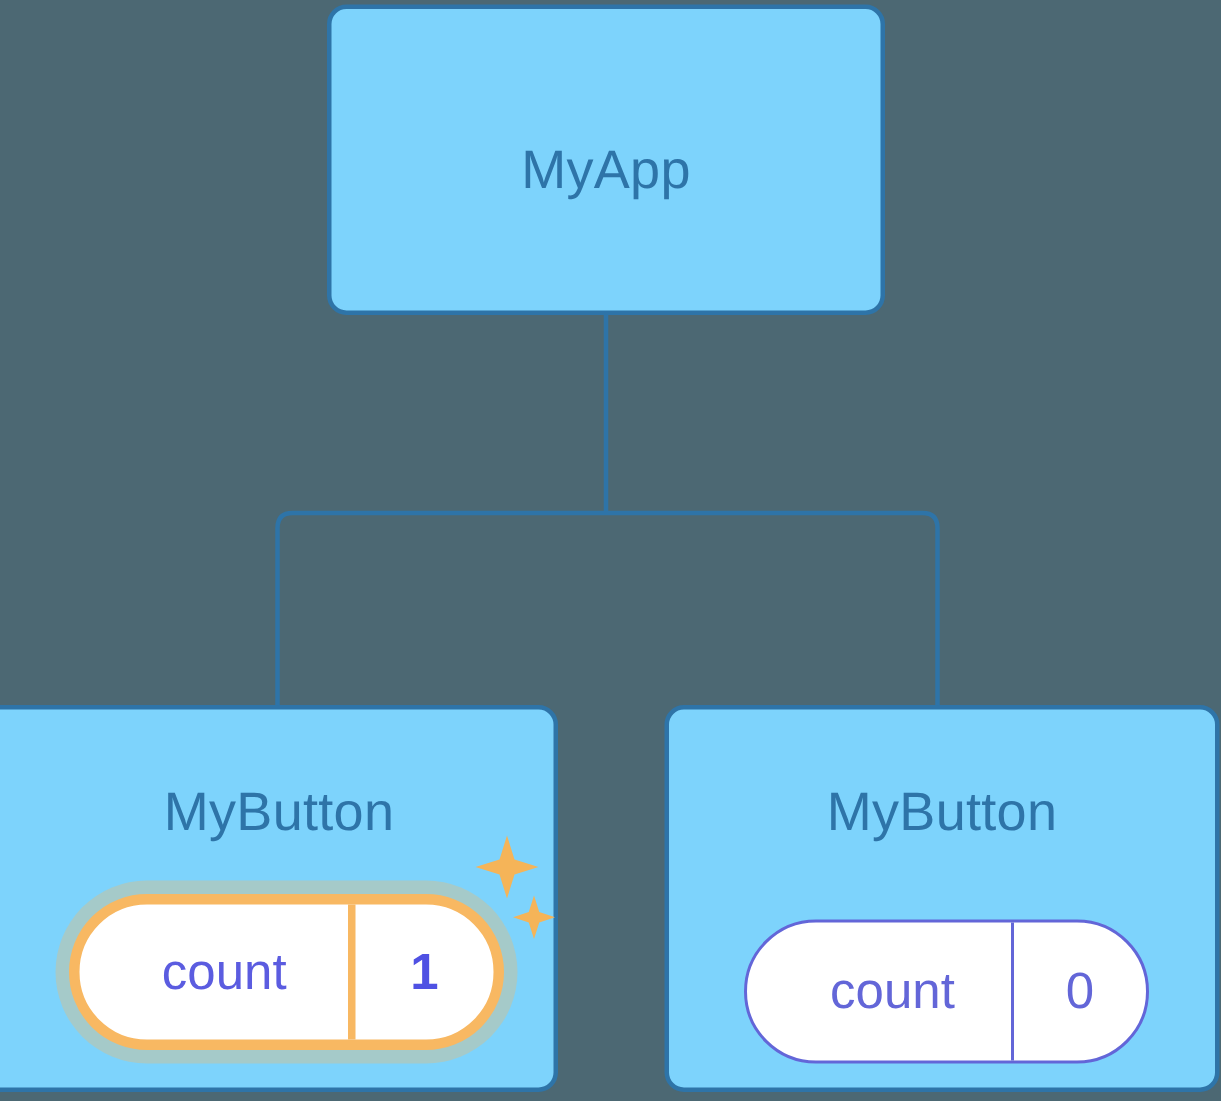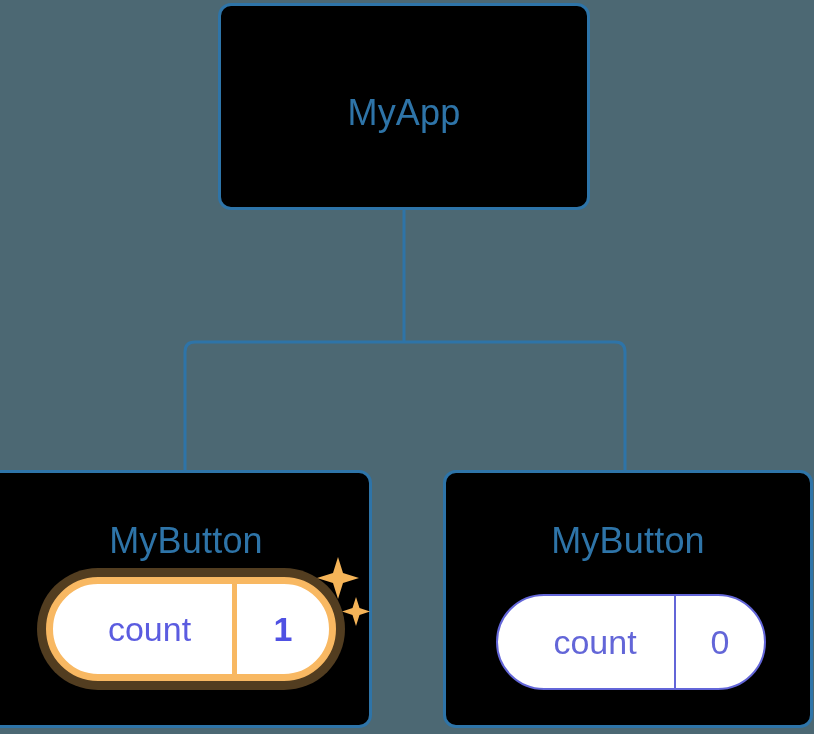--- a/index.html
+++ b/index.html
@@ -24,21 +24,21 @@
     position: absolute;
     left: 0;
     top: 0;
     width: 814px;
     height: 734px;
   }
 
   
   .card {
     position: absolute;
-    background: #000000;
+    background: #7dd3fc;
     border: 3px solid #2e74a8;
     border-radius: 13px;
     box-sizing: border-box;
     padding-left: 21px;
   }
   .card-title {
     position: absolute;
     left: 0;
     right: 0;
     text-align: center;
@@ -87,20 +87,21 @@
   .pill-wrap {
     position: absolute;
   }
   .pill {
     position: relative;
     display: flex;
     align-items: stretch;
     box-sizing: border-box;
     border-radius: 999px;
     background: #ffffff;
+    margin-top: 19px;
   }
   .pill-key, .pill-val {
     display: flex;
     align-items: center;
     justify-content: center;
     box-sizing: border-box;
     font-size: 34px;
     line-height: 1;
   }
 

